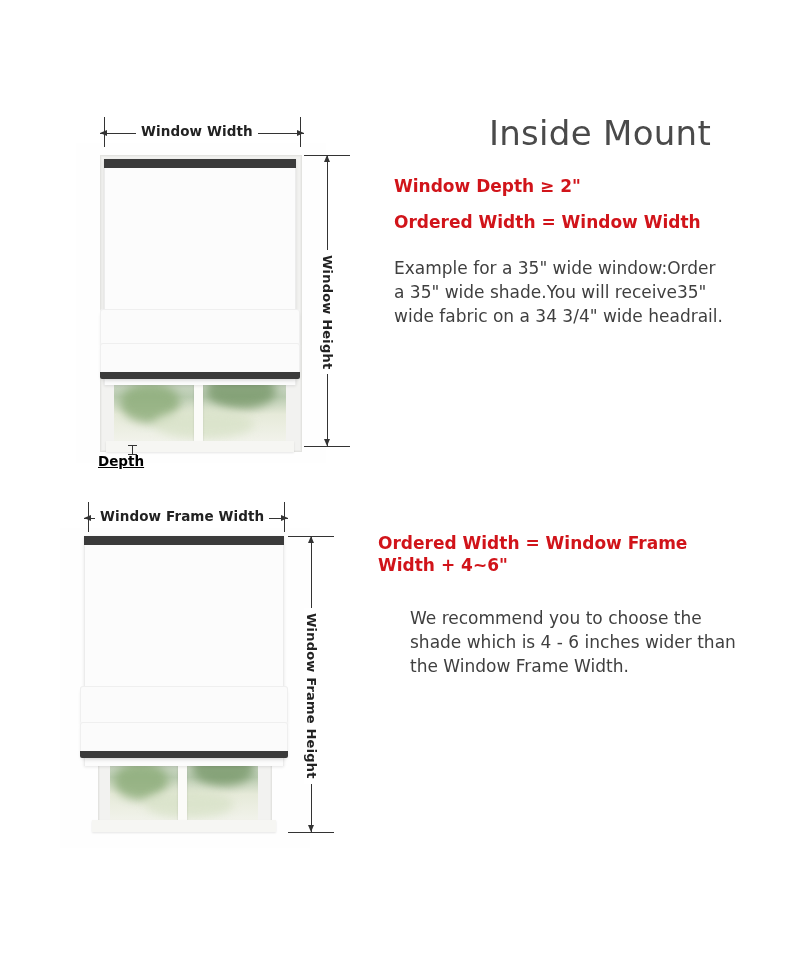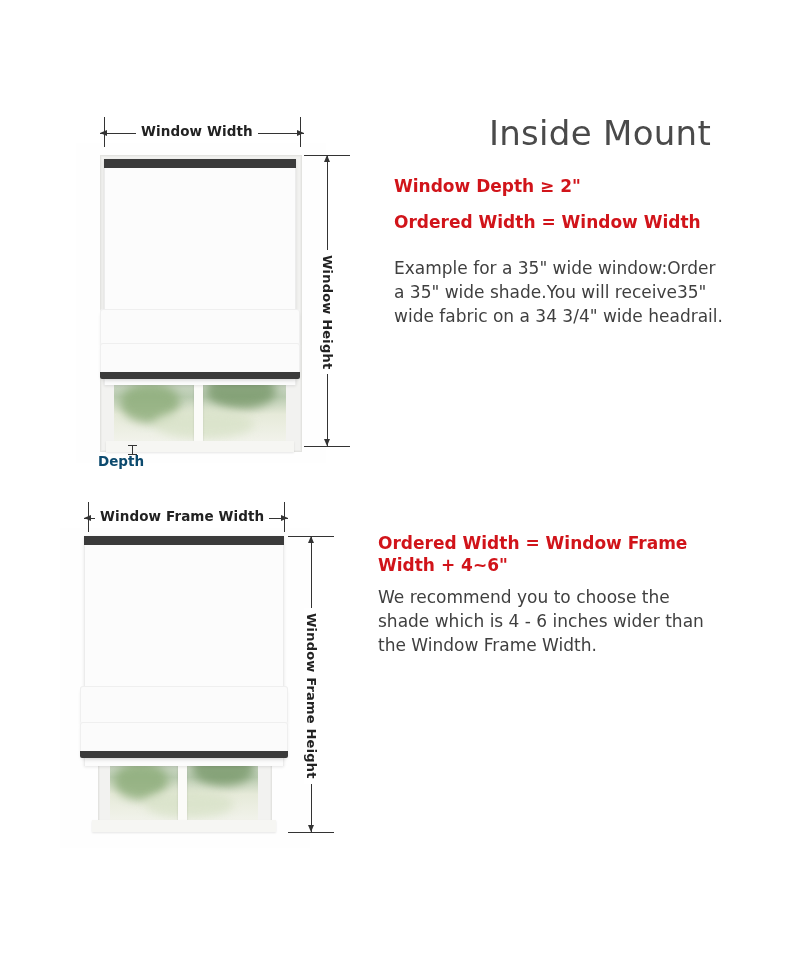--- a/index.html
+++ b/index.html
@@ -200,22 +200,23 @@
     width: 9px;
     height: 1px;
     background: #333;
   }
   .depth-marker::before { top: 0; }
   .depth-marker::after { bottom: 0; }
   .depth-label {
     position: absolute;
     font-size: 13.5px;
     font-weight: bold;
-    color: #0c4a6e;
+    color: #000000;
     white-space: nowrap;
+    text-decoration: underline;
   }
 
   
   .textcol {
     position: absolute;
     left: 378px;
     width: 412px;
   }
   .mount-title {
     font-size: 34px;
@@ -329,21 +330,21 @@
       <div class="dim-top" style="left:44px; top:28px; width:204px;"></div>
       <div class="dim-top-label" style="left:55px; top:18px;">Window Frame Width</div>
 
       <div class="dim-right-tick-t" style="left:248px; top:46px; width:46px;"></div>
       <div class="dim-right-tick-b" style="left:248px; top:342px; width:46px;"></div>
       <div class="dim-right" style="left:271px; top:46px; height:296px;"></div>
       <div class="dim-right-label" style="left:264px; top:118px;">Window Frame Height</div>
     </div>
 
     <div class="textcol" style="top:42px;">
-      <p class="red-line" style="white-space:pre-line; margin-bottom:8px;">Ordered Width = Window Frame
+      <p class="red-line" style="white-space:pre-line; margin-bottom:29px;">Ordered Width = Window Frame
 Width + 4~6"</p>
-      <p class="body-par" style="white-space:pre-line;">We recommend you to choose the
+      <p class="body-par" style="white-space:pre-line;margin-left:32px;">We recommend you to choose the
 shade which is 4 - 6 inches wider than
 the Window Frame Width.</p>
     </div>
   </div>
 
 </div>
 
 </body></html>

